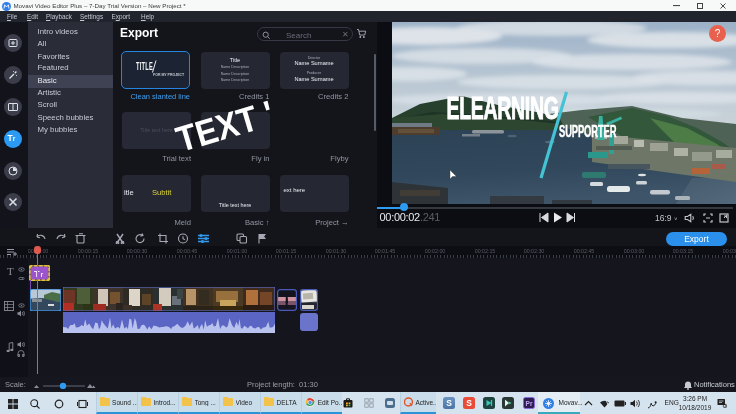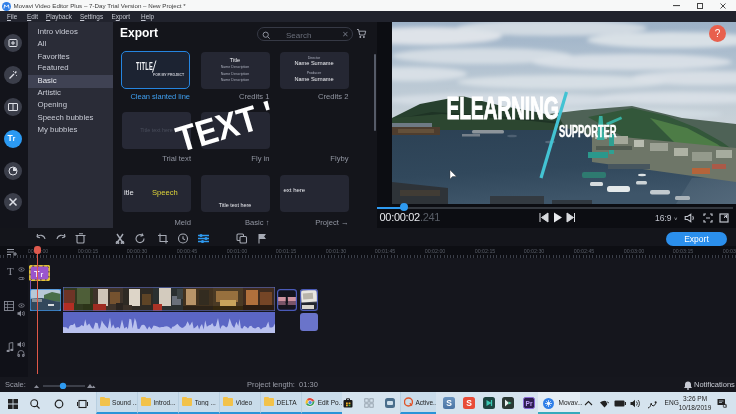--- a/index.html
+++ b/index.html
@@ -103,21 +103,21 @@
     </div>
   </div>
   <div id="catlist" class="ab">
     <div class="ab" style="left:0;top:53px;width:85px;height:12.5px;background:#3f4253"></div>
     <span class="cat" style="top:4.5px">Intro videos</span>
     <span class="cat" style="top:16.5px">All</span>
     <span class="cat" style="top:29.5px">Favorites</span>
     <span class="cat" style="top:41px">Featured</span>
     <span class="cat" style="top:54px;color:#e8eaf0">Basic</span>
     <span class="cat" style="top:66px">Artistic</span>
-    <span class="cat" style="top:78px">Opening</span>
+    <span class="cat" style="top:78px">Scroll</span>
     <span class="cat" style="top:90.5px">Speech bubbles</span>
     <span class="cat" style="top:102.5px">My bubbles</span>
   </div>
   <div id="titlespanel" class="ab">
     <span class="ab" style="left:7px;top:4px;color:#fff;font-size:12px;font-weight:bold">Export</span>
     <div class="ab" style="left:144px;top:5px;width:96px;height:14px;border:1px solid #363945;border-radius:7px">
       <svg class="ab" style="left:4px;top:2.5px" width="9" height="9" viewBox="0 0 9 9">
           <circle cx="3.7" cy="3.7" r="2.6" fill="none" stroke="#8d919d" stroke-width="1"></circle>
           <path d="M5.7 5.7l2 2" stroke="#8d919d" stroke-width="1"></path>
         </svg>
@@ -159,21 +159,21 @@
     </div>
     <div class="card" style="left:87.5px;top:90px;overflow:visible">
       <span class="ab" style="left:-18px;top:8px;color:#fff;font-size:36px;font-weight:bold;transform:rotate(-16.5deg) scaleX(0.9);transform-origin:0 100%;white-space:nowrap;line-height:40px">TEXT '</span>
     </div>
     <div class="clabel" style="left:9px;top:132px">Trial text</div>
     <div class="clabel" style="left:87.5px;top:132px">Fly in</div>
     <div class="clabel" style="left:166.5px;top:132px">Flyby</div>
 
     <div class="card" style="left:9px;top:153px">
       <span class="ab" style="left:2px;top:13px;color:#e8e9ee;font-size:7.6px">itle</span>
-      <span class="ab" style="left:30px;top:13px;color:#ded43a;font-size:7.6px">Speech</span>
+      <span class="ab" style="left:30px;top:13px;color:#ded43a;font-size:7.6px">Subtit</span>
     </div>
     <div class="card" style="left:87.5px;top:153px">
       <div class="ab" style="width:69px;text-align:center;top:27px;color:#e8e9ee;font-size:5.4px">Title text here</div>
     </div>
     <div class="card" style="left:166.5px;top:153px">
       <span class="ab" style="left:4px;top:12px;color:#e8e9ee;font-size:6px">ext here</span>
     </div>
     <div class="clabel" style="left:9px;top:195.5px">Meld</div>
     <div class="clabel" style="left:87.5px;top:195.5px">Basic ↑</div>
     <div class="clabel" style="left:166.5px;top:195.5px">Project →</div>

